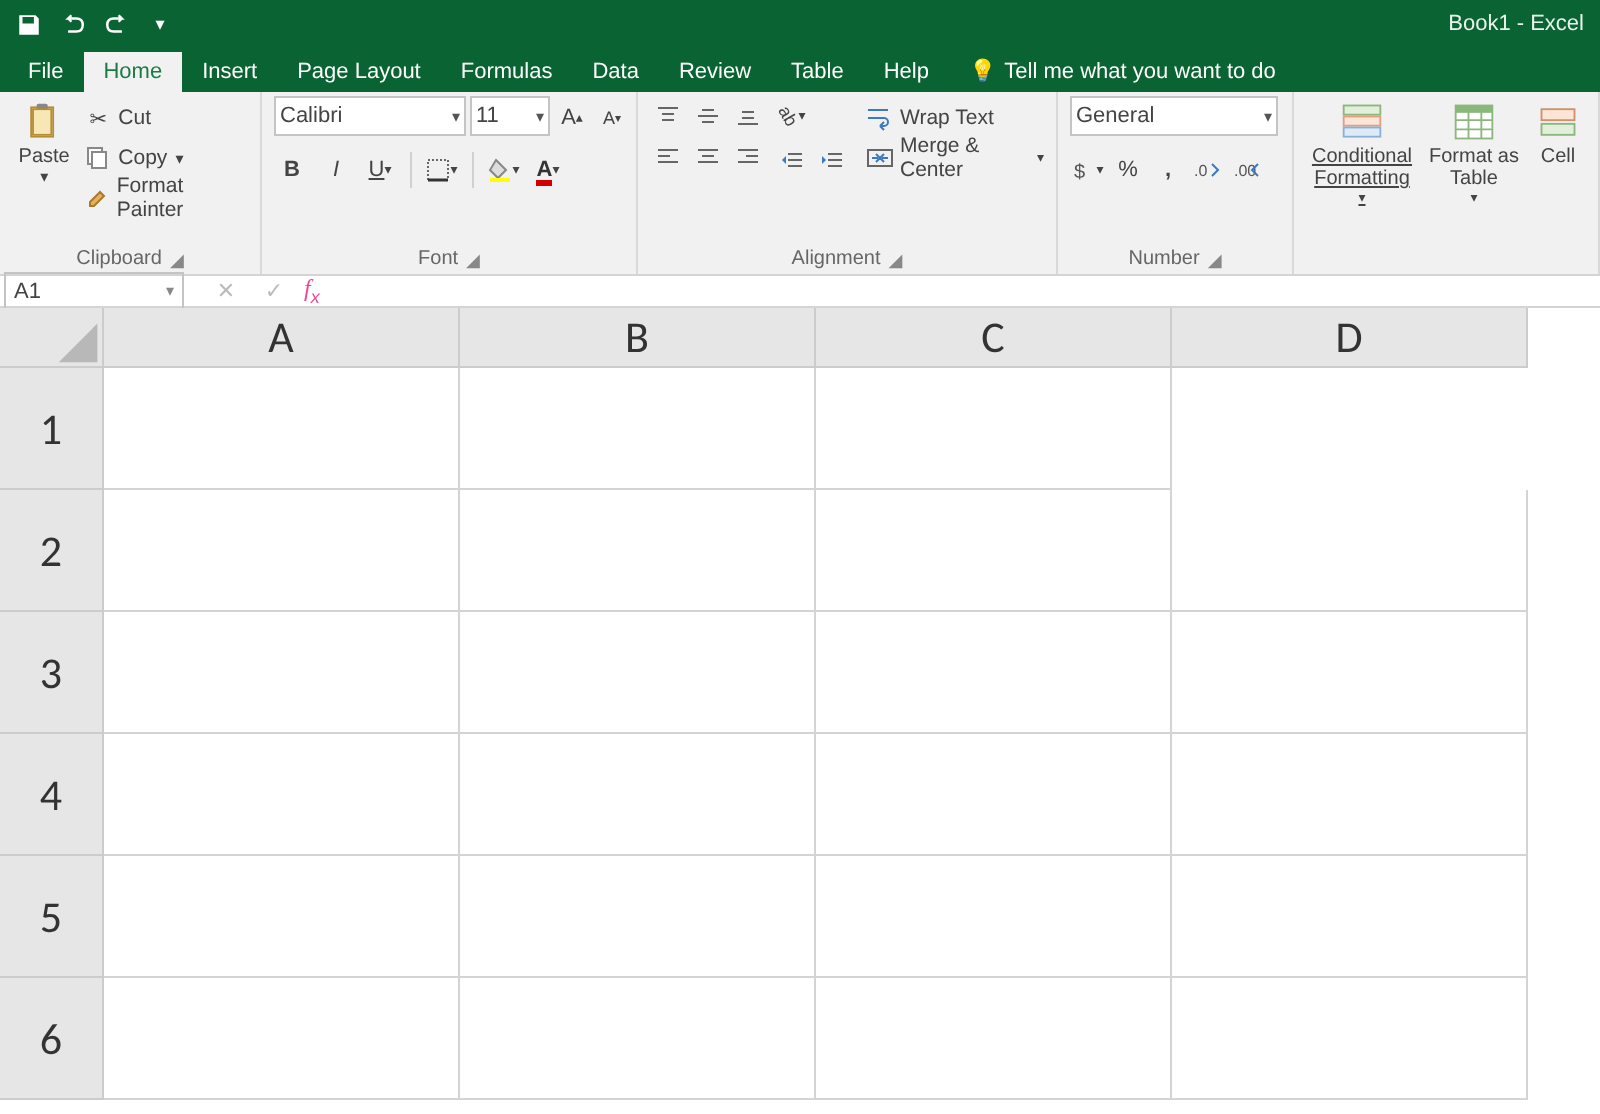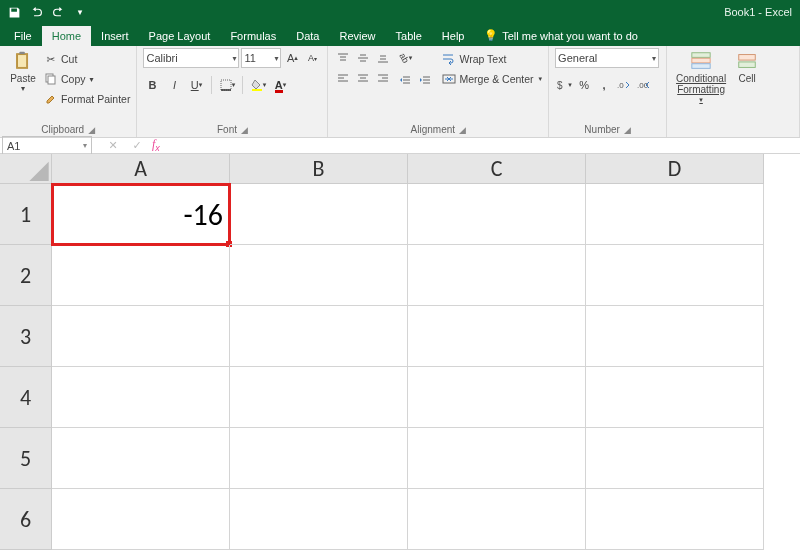--- a/index.html
+++ b/index.html
@@ -22,21 +22,21 @@
 .group-body { flex:1; display:flex; align-items:flex-start; gap:4px; }
 .group-label { height:15px; text-align:center; font-size:10px; color:#666; display:flex; align-items:center; justify-content:center; gap:4px;}
 .group-label .launcher { font-size:9px; color:#888; cursor:pointer;}
 
 .big-btn { width:34px; display:flex; flex-direction:column; align-items:center; gap:1px; cursor:pointer; font-size:10px; line-height:1.1; text-align:center; padding-top:2px;}
 .big-btn .icon { width:22px; height:22px; }
 .small-stack { display:flex; flex-direction:column; gap:2px; padding-top:2px;}
 .small-item { display:flex; align-items:center; gap:3px; font-size:10.5px; color:#444; cursor:pointer; height:18px;}
 .small-item .ic { width:14px; height:14px; display:flex; align-items:center; justify-content:center;}
 
-.font-row1 { display:flex; align-items:center; gap:2px; }
+.font-row1 { display:flex; align-items:flex-end; gap:2px; }
 .font-row2 { display:flex; align-items:center; gap:4px; margin-top:4px;}
 .combo { height:20px; border:1px solid #c4c4c4; background:#fff; display:flex; align-items:center; font-size:11px; padding:0 2px; }
 .combo .arrow { font-size:8px; color:#555; padding-left:4px;}
 .btn-sq { width:18px; height:18px; display:flex; align-items:center; justify-content:center; border:1px solid transparent; cursor:pointer; font-size:11px;}
 .vsep { width:1px; height:18px; background:#d0d0d0; margin:0 2px;}
 
 .align-grid { display:grid; grid-template-columns: repeat(3,18px); grid-template-rows: repeat(2,18px); gap:2px;}
 .align-col { display:flex; flex-direction:column; gap:4px; margin-top:1px;}
 
 .num-row1{display:flex;}
@@ -347,20 +347,32 @@
     <div class="group-body">
       <div class="big-btn" style="width:56px;text-decoration:underline;">
         <svg class="icon" viewBox="0 0 24 24">
             <rect x="2" y="3" width="20" height="5" fill="#e2efda" stroke="#8bb77d"></rect>
             <rect x="2" y="9" width="20" height="5" fill="#fce4d6" stroke="#e0a080"></rect>
             <rect x="2" y="15" width="20" height="5" fill="#ddebf7" stroke="#8ab0d8"></rect>
           </svg>
         <span>Conditional Formatting</span>
           <span style="font-size:7px;">▾</span>
       </div>
+      <div class="big-btn" style="width:48px;">
+        <svg class="icon" viewBox="0 0 24 24">
+            <rect x="2" y="3" width="20" height="18" fill="#fff" stroke="#8bb77d"></rect>
+            <rect x="2" y="3" width="20" height="4" fill="#8bb77d"></rect>
+            <line x1="2" y1="11" x2="22" y2="11" stroke="#8bb77d"></line>
+            <line x1="2" y1="16" x2="22" y2="16" stroke="#8bb77d"></line>
+            <line x1="9" y1="3" x2="9" y2="21" stroke="#8bb77d"></line>
+            <line x1="16" y1="3" x2="16" y2="21" stroke="#8bb77d"></line>
+          </svg>
+        <span>Format as Table</span>
+          <span style="font-size:7px;">▾</span>
+      </div>
       <div class="big-btn" style="width:28px;">
         <svg class="icon" viewBox="0 0 24 24">
             <rect x="3" y="5" width="18" height="6" fill="#fce4d6" stroke="#d0906a"></rect>
             <rect x="3" y="13" width="18" height="6" fill="#e2efda" stroke="#8bb77d"></rect>
           </svg>
         <span>Cell</span>
       </div>
     </div>
     <div class="group-label"></div>
   </div>
@@ -391,21 +403,20 @@
   <div class="row-headers">
     <div class="row-h">1</div>
     <div class="row-h">2</div>
     <div class="row-h">3</div>
     <div class="row-h">4</div>
     <div class="row-h">5</div>
     <div class="row-h">6</div>
   </div>
   <div class="cells">
     <div class="cell-row">
-      <div class="cell sel">-16</div>
       <div class="cell"></div>
       <div class="cell"></div>
       <div class="cell"></div>
     </div>
     <div class="cell-row">
       <div class="cell"></div>
       <div class="cell"></div>
       <div class="cell"></div>
       <div class="cell"></div>
     </div>

